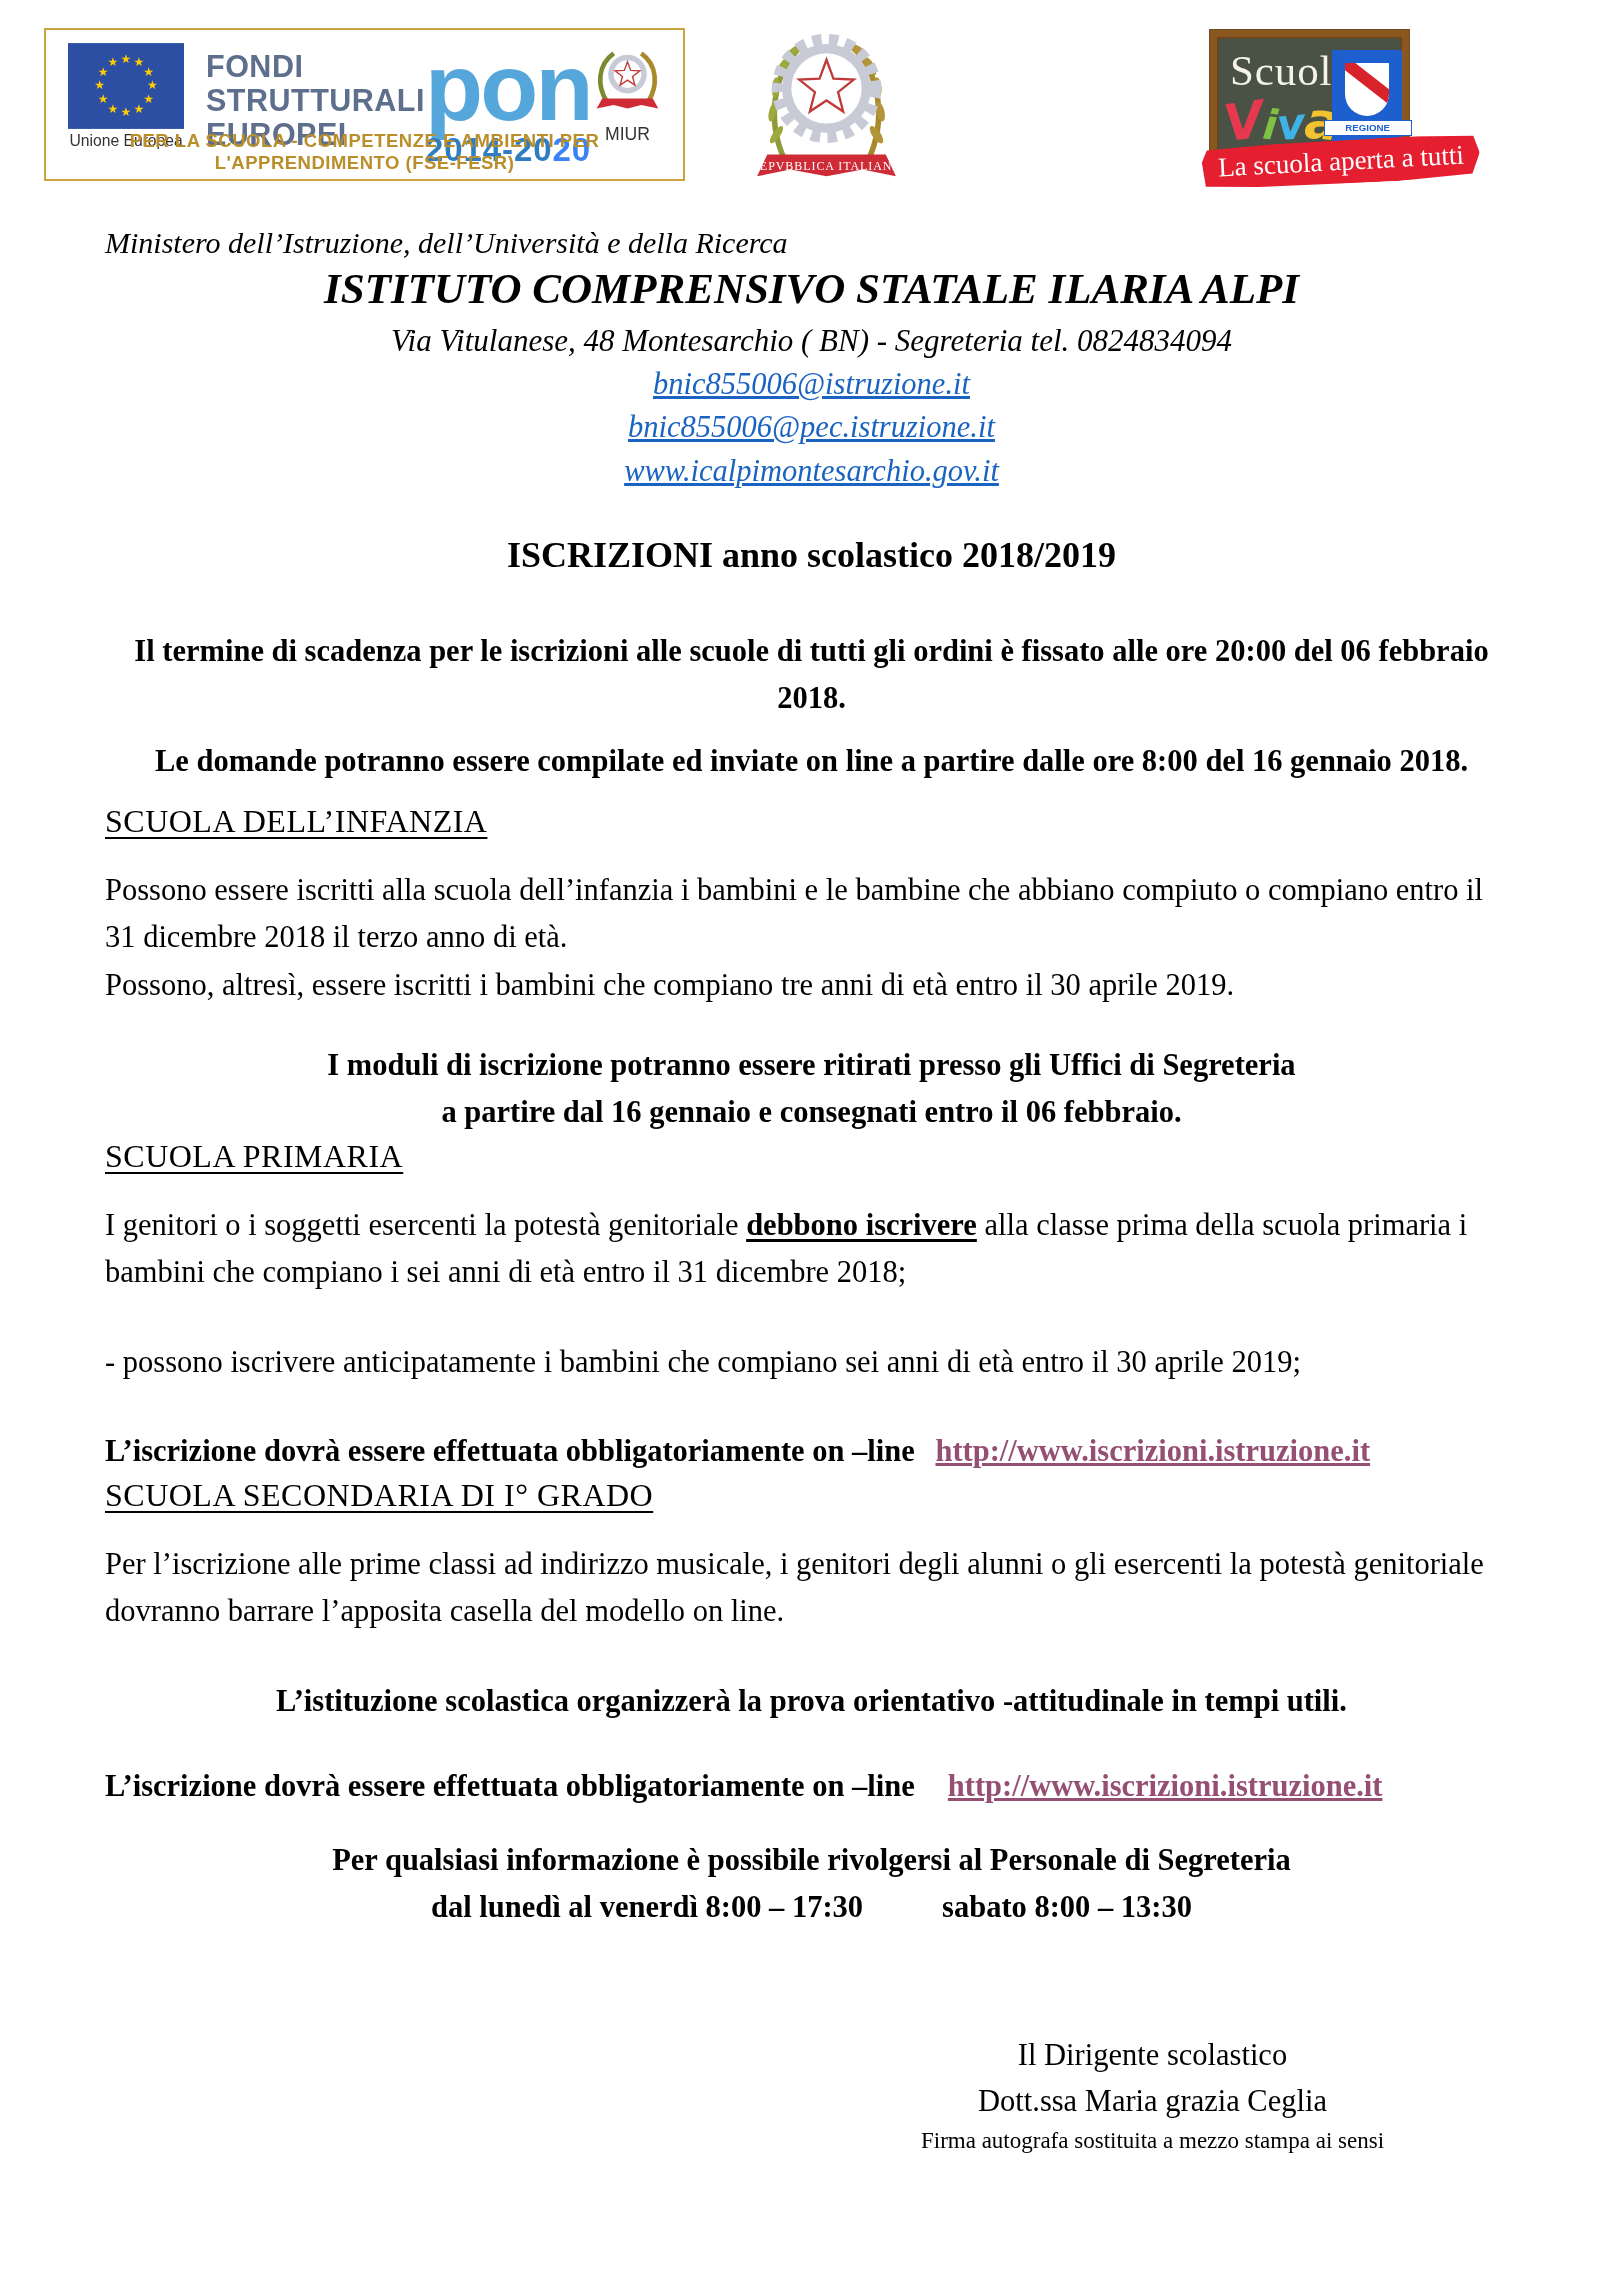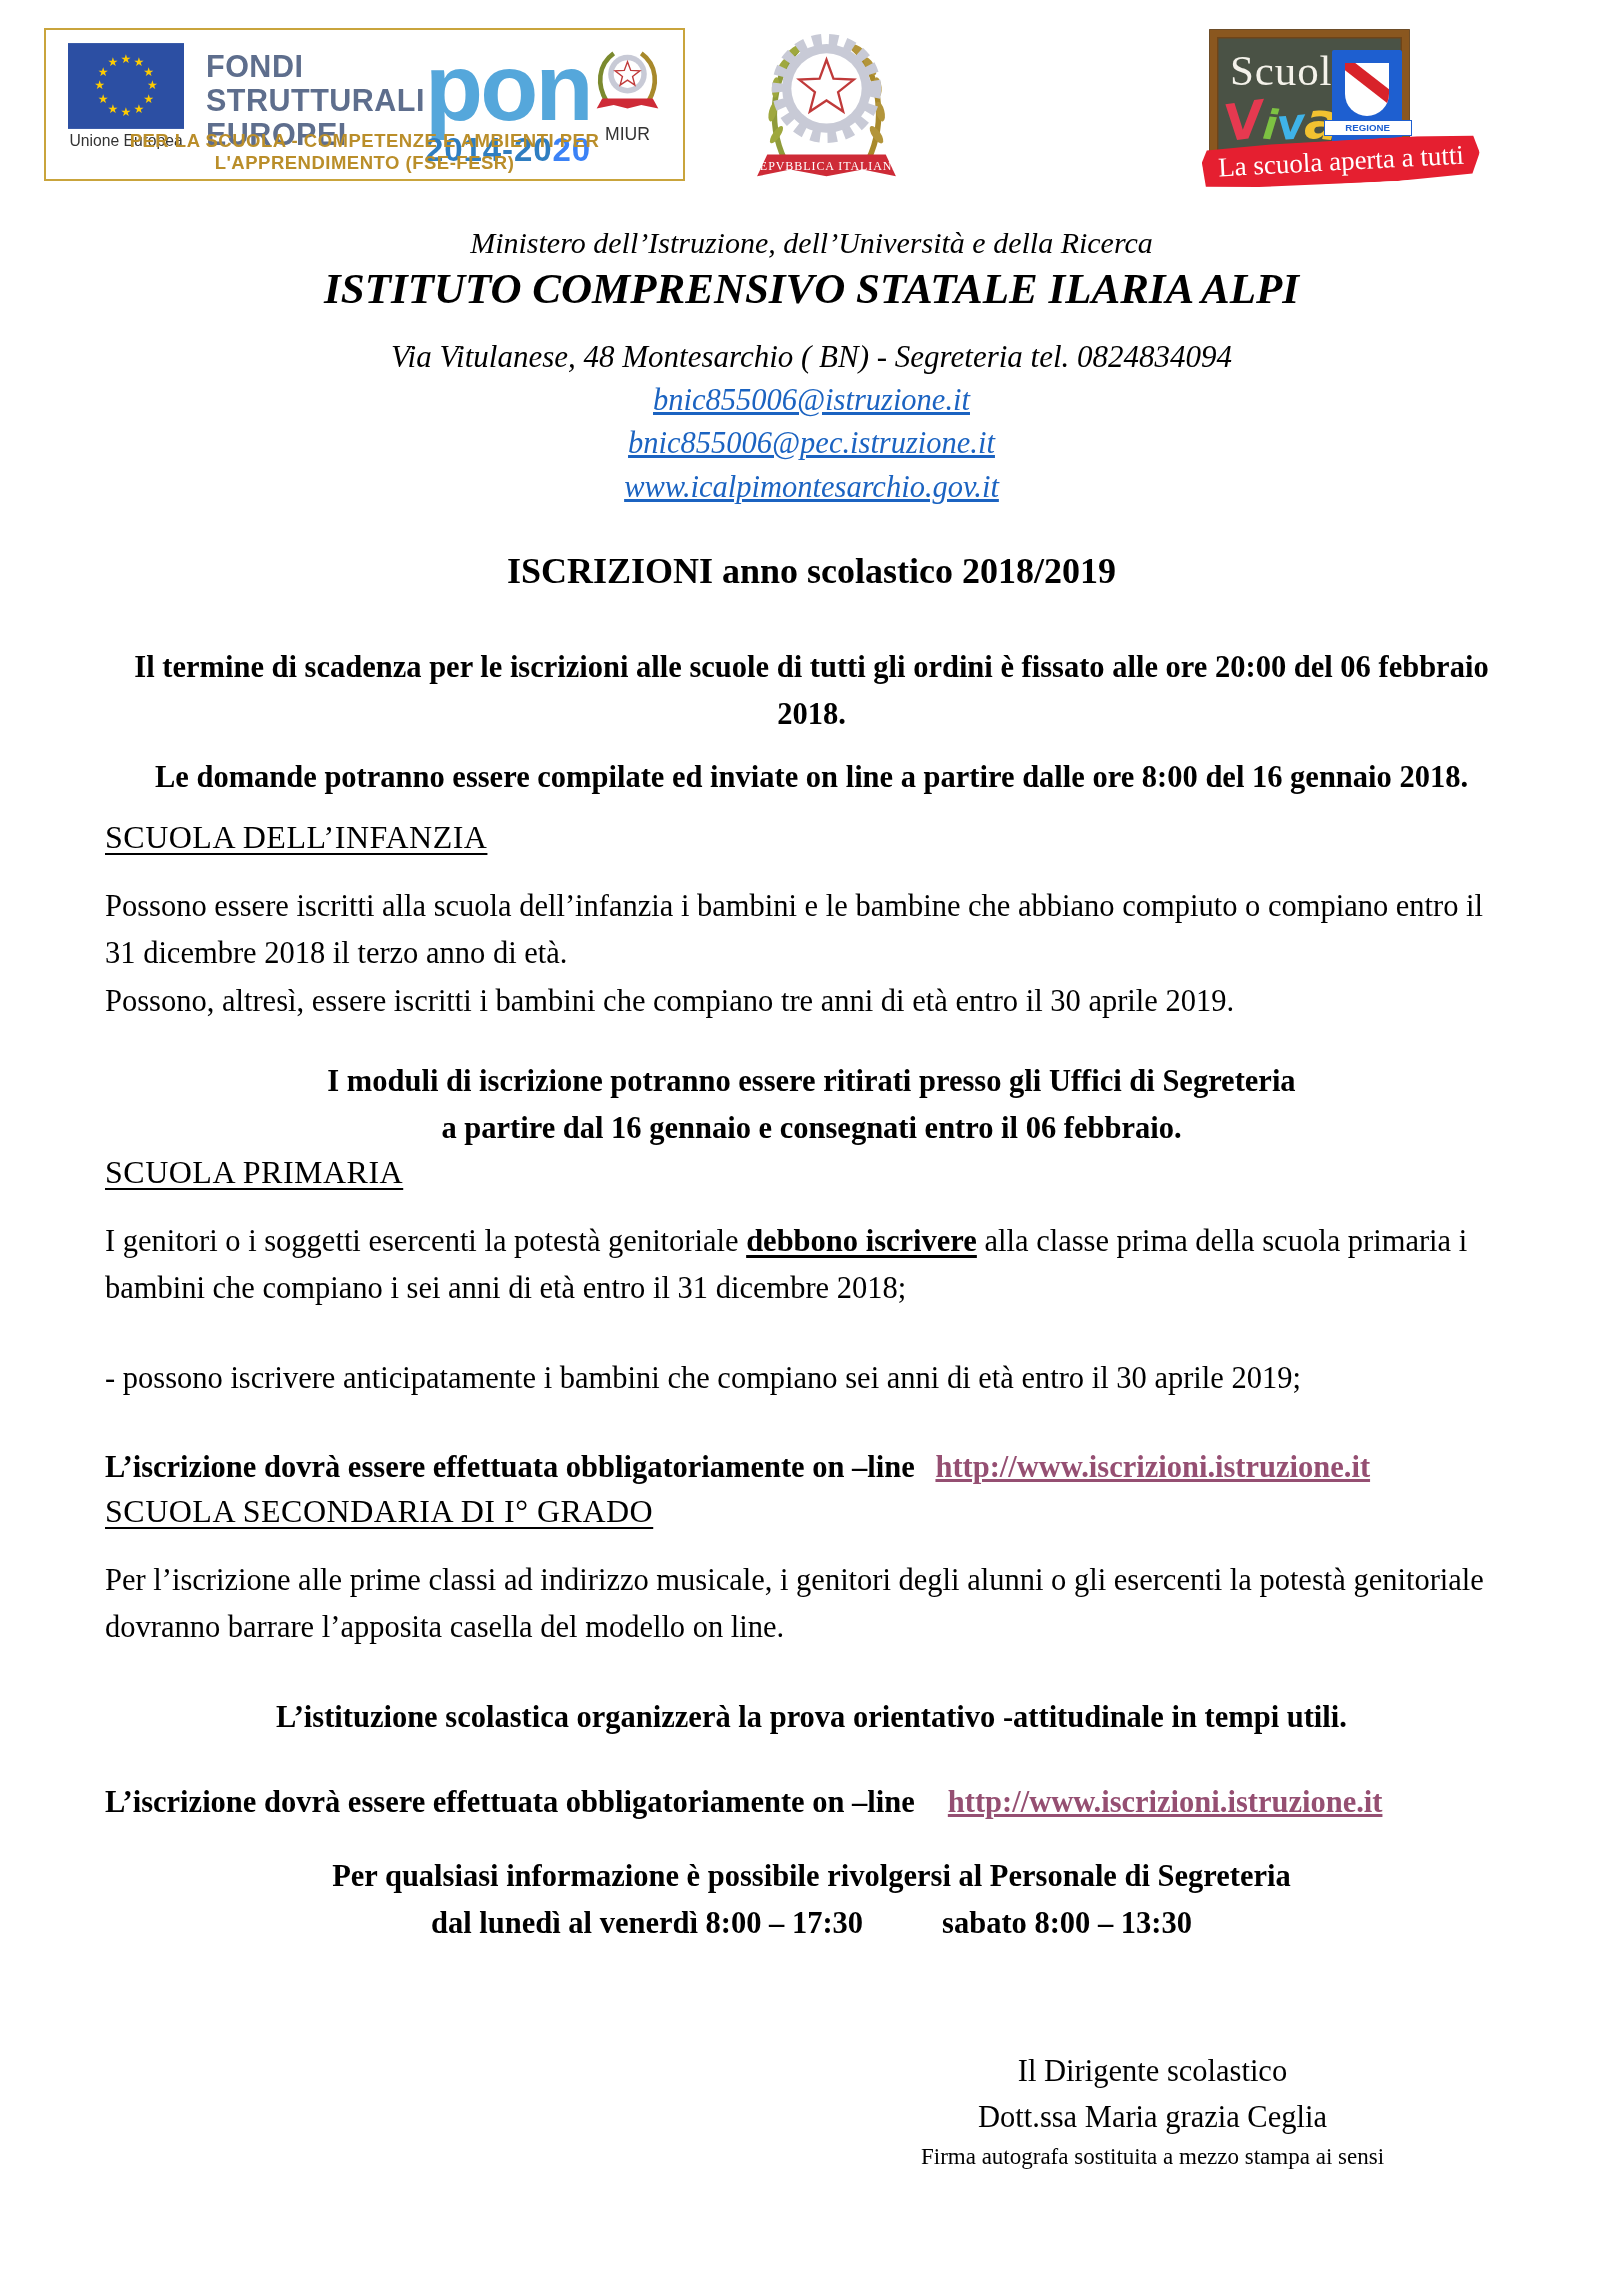--- a/index.html
+++ b/index.html
@@ -81,23 +81,23 @@
     clip-path:polygon(0% 35%,2% 8%,25% 2%,75% 0%,98% 6%,100% 45%,97% 92%,70% 100%,20% 97%,1% 90%);
     text-align:center;
   }
   .sv-banner span{
     color:#fff;font-family:"Liberation Serif",serif;font-size:27px;line-height:43px;
   }
   
   .content{position:relative;padding:226px 105px 0 105px;font-size:30.5px;line-height:1.55;}
   .center{text-align:center;}
   .bold{font-weight:bold;}
-  .ministry{text-align:center;font-style:italic;font-size:30px;line-height:1.15;}
+  .ministry{font-style:italic;font-size:30px;line-height:1.15;}
   .school{text-align:center;font-style:italic;font-weight:bold;font-size:43px;line-height:1.25;margin-top:1.9px;}
-  .address{text-align:center;font-style:italic;font-size:31px;line-height:1.3;margin-top:21px;}
+  .address{text-align:center;font-style:italic;font-size:31px;line-height:1.3;margin-top:5px;}
   .linkline{text-align:center;font-style:italic;font-size:30.5px;line-height:1.3;margin-top:3.7px;}
   a.bluelink{color:#1b63c1;text-decoration:underline;cursor:pointer;}
   a.visited{color:#954f72;text-decoration:underline;font-weight:bold;cursor:pointer;}
   .title{text-align:center;font-size:36px;font-weight:bold;margin:43px 0 0 0;line-height:1.2;}
   .intro{margin-top:50px;}
   .intro p{margin:16px;}
   h2.sect{
     font-size:32px;font-weight:normal;margin:0;line-height:1.3;
     text-decoration:underline;text-decoration-thickness:2.3px;text-underline-offset:4.6px;
     letter-spacing:0.5px;

